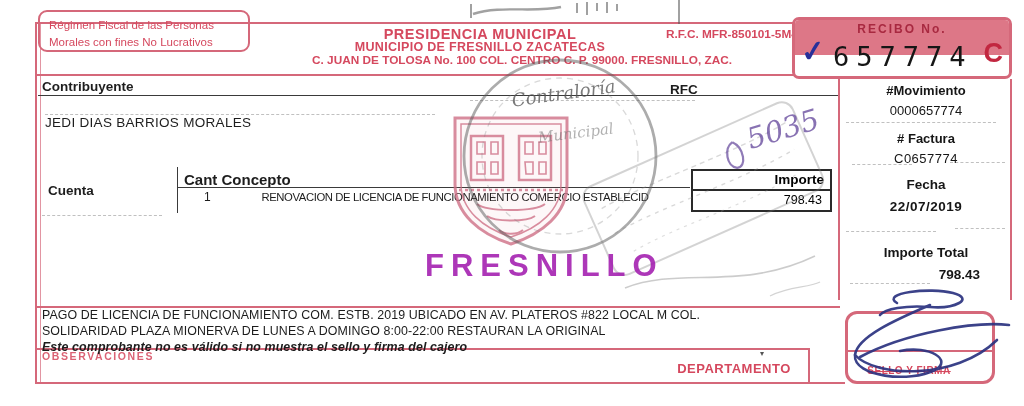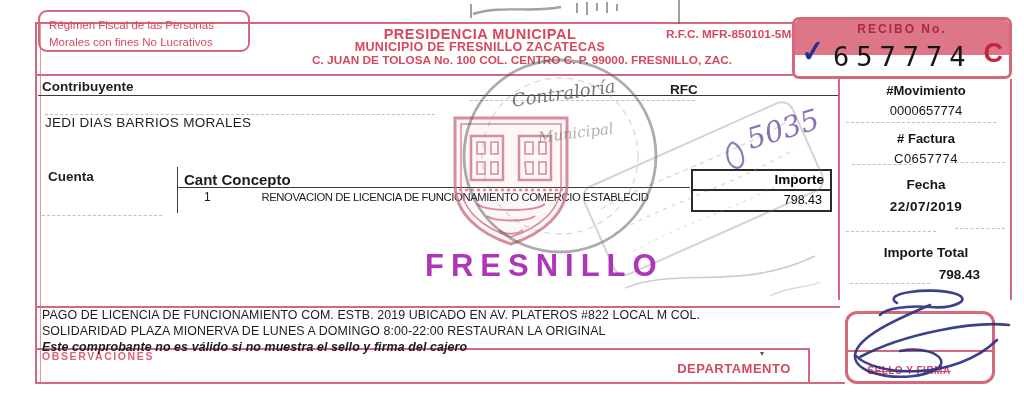--- a/index.html
+++ b/index.html
@@ -85,21 +85,21 @@
 
   <div class="abs rcol b" style="top:83px;font-size:13px;">#Movimiento</div>
   <div class="abs rcol" style="top:103px;font-size:13px;">0000657774</div>
   <div class="abs rcol b" style="top:131px;font-size:13px;"># Factura</div>
   <div class="abs rcol" style="top:151px;font-size:13px;letter-spacing:.5px;">C0657774</div>
   <div class="abs rcol b" style="top:177px;font-size:13.5px;">Fecha</div>
   <div class="abs rcol b" style="top:199px;font-size:13.5px;letter-spacing:.5px;">22/07/2019</div>
   <div class="abs rcol b" style="top:245px;font-size:13.5px;">Importe Total</div>
   <div class="abs b" style="left:840px;top:267px;width:140px;text-align:right;font-size:13.5px;color:#161616;">798.43</div>
 
-  <div class="abs b blk" style="left:48px;top:169px;font-size:13.5px;">Cuenta</div>
+  <div class="abs b blk" style="left:48px;top:183px;font-size:13.5px;">Cuenta</div>
   <div class="abs b blk" style="left:184px;top:171px;font-size:15px;">Cant Concepto</div>
   <div class="blkline" style="left:177px;top:167px;width:1px;height:46px;"></div>
   <div class="blkline" style="left:177px;top:187px;width:513px;height:1px;"></div>
   <div class="abs blk" style="left:204px;top:190px;font-size:12px;">1</div>
   <div class="abs blk" style="left:220px;top:191px;width:470px;font-size:11.3px;letter-spacing:-.4px;white-space:nowrap;overflow:hidden;text-align:center;">RENOVACION DE LICENCIA DE FUNCIONAMIENTO COMERCIO ESTABLECID</div>
 
   <div class="abs importe-box" style="left:691px;top:169px;width:141px;height:43px;">
     <div class="hd">Importe</div>
     <div class="val">798.43</div>
   </div>

